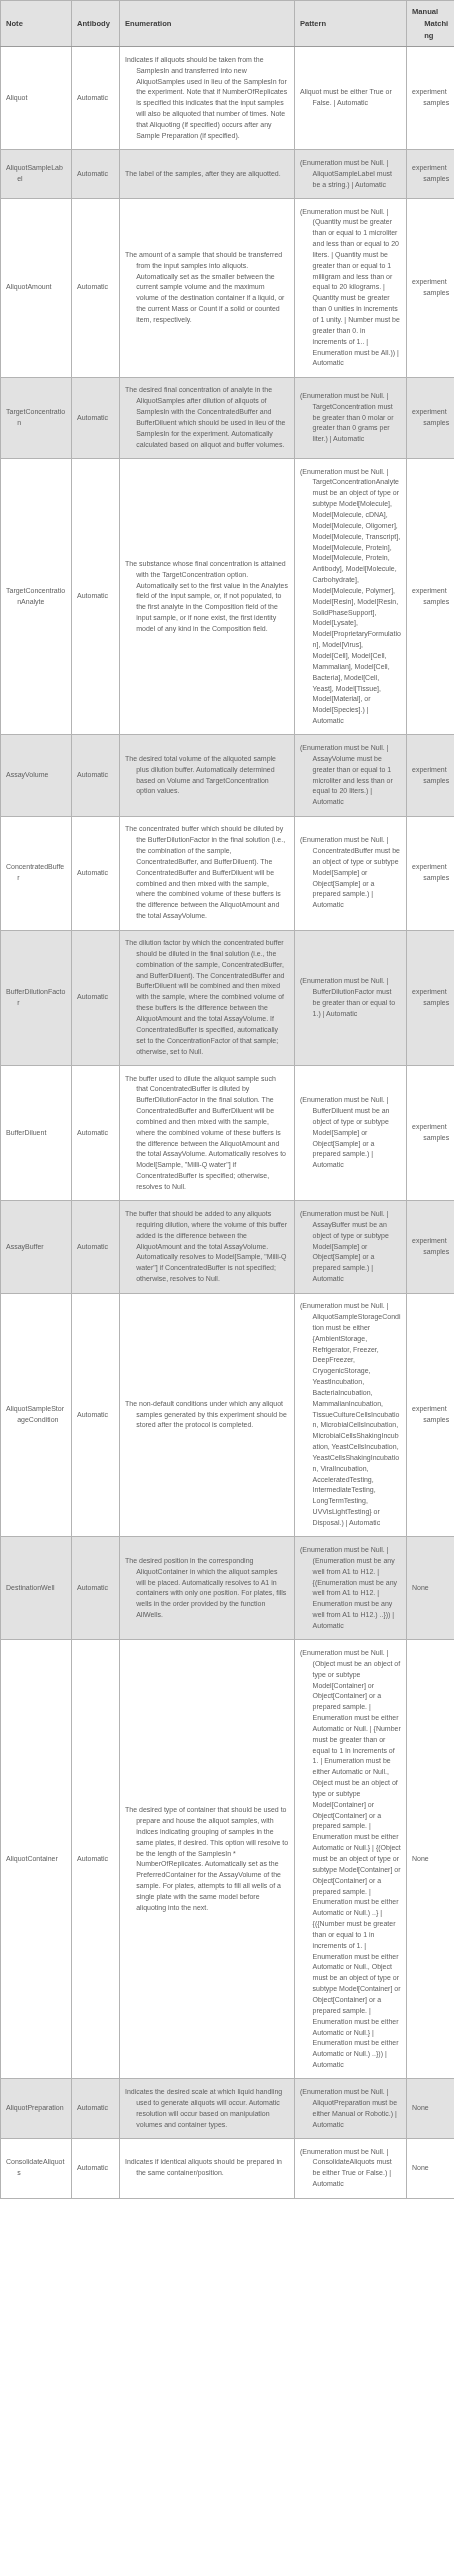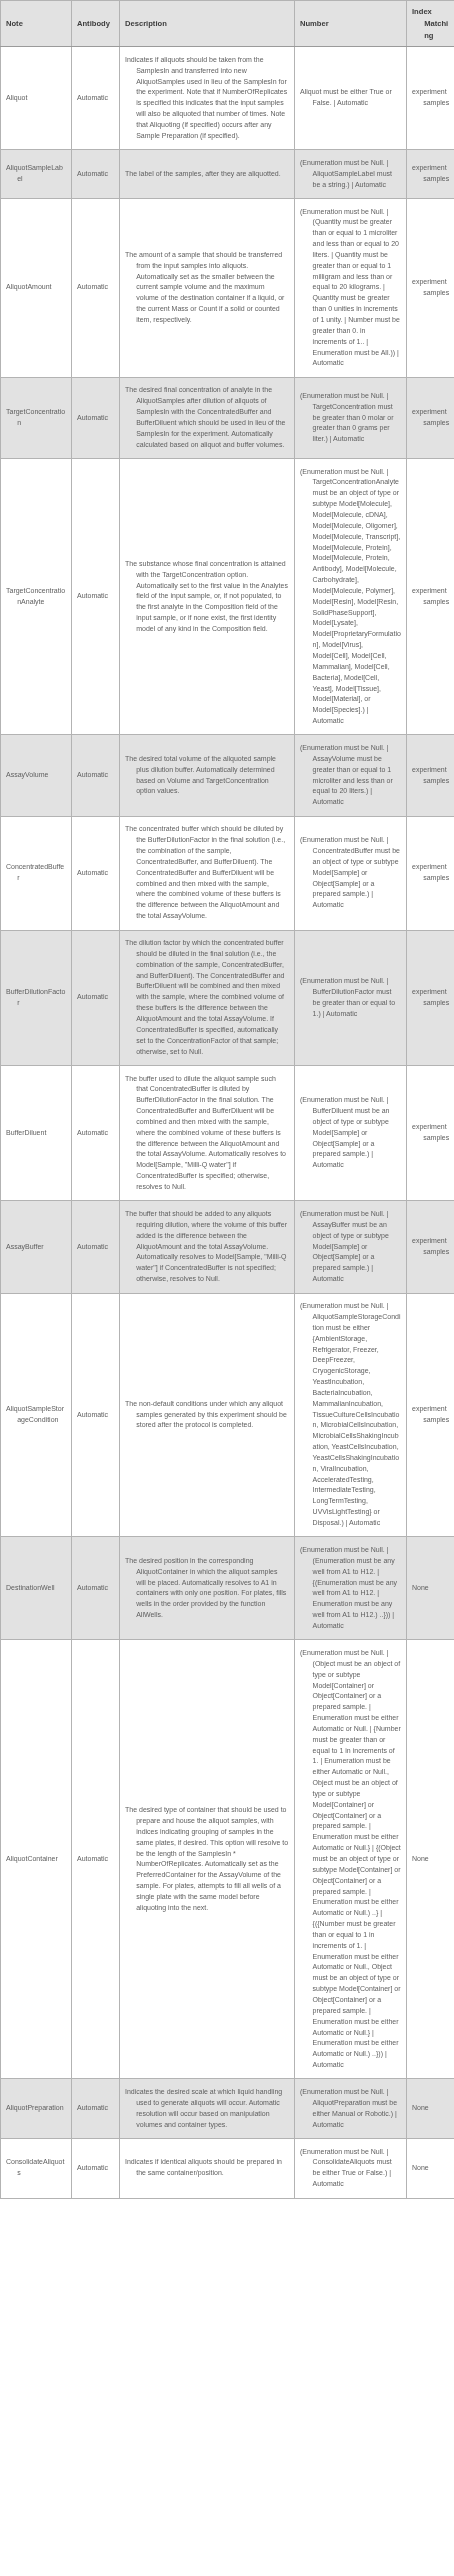--- a/index.html
+++ b/index.html
@@ -71,27 +71,27 @@
     </colgroup>
     <thead>
       <tr>
         <th>
           <div class="ht">Note</div>
         </th>
         <th>
           <div class="ht">Antibody</div>
         </th>
         <th>
-          <div class="ht">Description</div>
-        </th>
-        <th>
-          <div class="ht">Number</div>
-        </th>
-        <th>
-          <div class="ht">Index Matching</div>
+          <div class="ht">Enumeration</div>
+        </th>
+        <th>
+          <div class="ht">Pattern</div>
+        </th>
+        <th>
+          <div class="ht">Manual Matching</div>
         </th>
       </tr>
     </thead>
     <tbody id="options-tbody">
   <tr>
     <td class="c-name-cell">
       <div class="ht">Aliquot</div>
     </td>
     <td class="c-default-cell">
       <div class="ht">Automatic</div>

